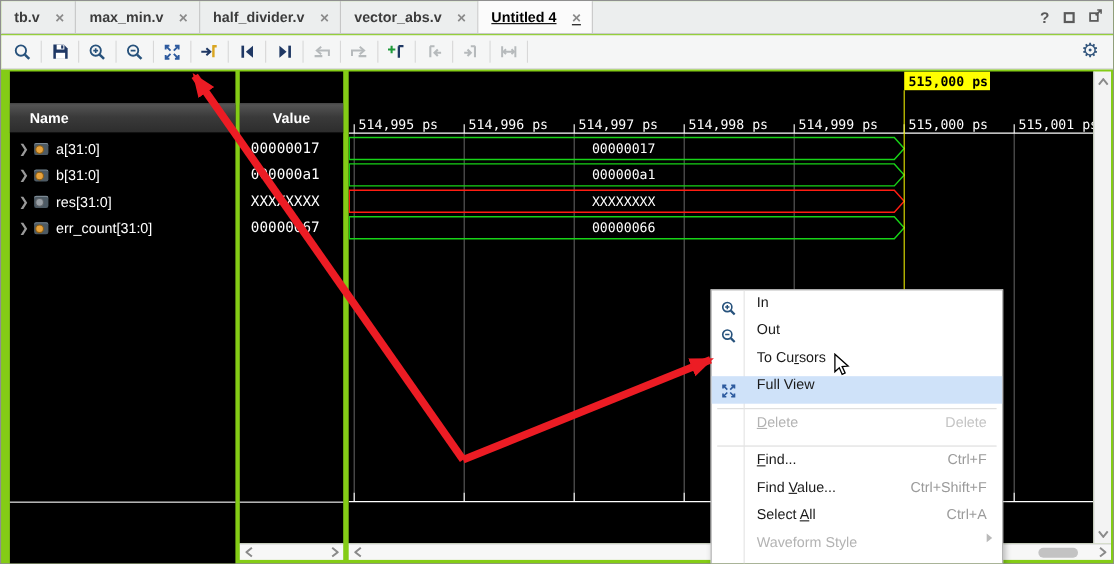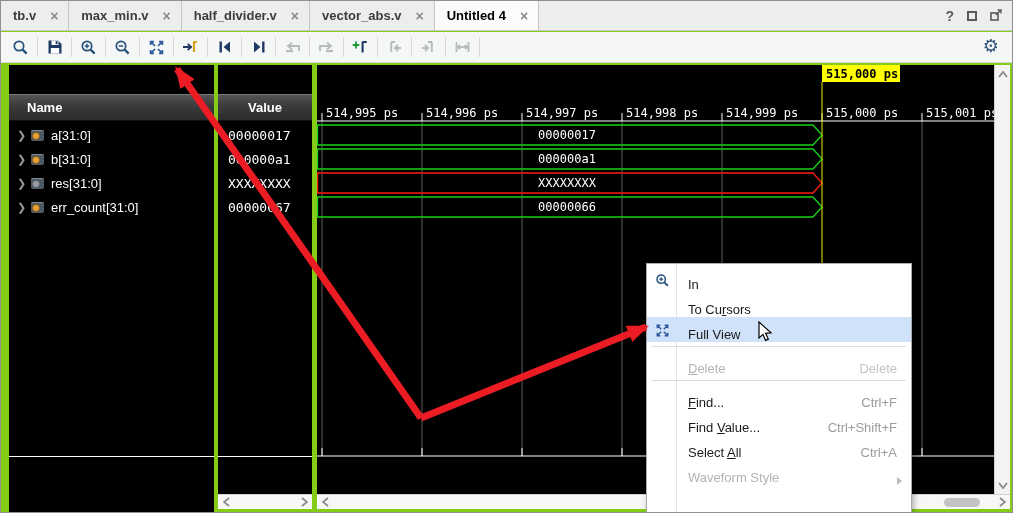--- a/index.html
+++ b/index.html
@@ -2,21 +2,21 @@
 <html><head>
 <meta charset="utf-8">
 <style>
   * { margin:0; padding:0; box-sizing:border-box; }
   body { width:1013px; height:513px; overflow:hidden; font-family:"Liberation Sans", sans-serif; background:#fff; }
   .window { position:relative; width:1013px; height:513px; background:#84cc16; border:1px solid #8f8f8f; overflow:hidden; }
 
   
   .tabbar { position:absolute; left:0; top:0; width:100%; height:30px; background:#eceeee; border-bottom:1px solid #c9c9c9; display:flex; align-items:stretch; }
   .tab { display:flex; align-items:center; padding:0 10px 0 12px; border-right:1px solid #c6c6c6; font-size:13px; font-weight:600; color:#3c3c3c; cursor:default; }
-  .tab.active { background:#fbfbfb; font-weight:700; color:#000; }
+  .tab.active { background:#fbfbfb; font-weight:700; color:#000;text-decoration:underline; }
   .tab-close { margin-left:14px; color:#8a8a8a; font-size:14px; line-height:1; }
   .win-controls { position:absolute; right:10px; top:0; height:30px; display:flex; align-items:center; gap:13px; color:#5a5a5a; }
   .wc-help { font-size:14px; font-weight:700; }
   .wc-max { width:10px; height:10px; border:2px solid #5a5a5a; }
 
   
   .toolbar { position:absolute; left:0; top:31px; width:100%; height:31px; background:#f5f6f6; border-bottom:1px solid #d6d6d6; display:flex; align-items:center; padding-left:7px; }
   .tbtn { width:25px; height:24px; display:flex; align-items:center; justify-content:center; }
   .tsep { width:1px; height:20px; background:#d8d8d8; margin:0 4px; }
   .gear { position:absolute; right:13px; top:3px; font-size:18px; color:#33567d; }
@@ -39,21 +39,21 @@
 
   
   .hscroll { position:absolute; height:15px; background:#f7f7f7; border-top:1px solid #d2d2d2; }
   .vscroll { position:absolute; background:#f3f3f3; border-left:1px solid #d2d2d2; }
   .sb-arrow { position:absolute; width:12px; height:12px; display:flex; align-items:center; justify-content:center; }
   .sb-thumb { position:absolute; background:#c3c3c3; border-radius:5px; }
 
   
   .ctxmenu { position:absolute; left:645px; top:262px; width:266px; background:#fff; border:1px solid #ababab; box-shadow:2px 3px 6px rgba(0,0,0,.3); padding:3px 0; z-index:50; }
   .ctxmenu::before { content:""; position:absolute; left:29px; top:0; bottom:0; width:1px; background:#e3e3e3; }
-  .mi { position:relative; height:25px; display:flex; align-items:flex-end; padding-left:41px; font-size:13px; color:#1a1a1a; }
+  .mi { position:relative; height:25px; display:flex; align-items:flex-start; padding-left:41px; font-size:13px; color:#1a1a1a; }
   .mi .mi-icon { position:absolute; left:6px; top:4px; width:18px; height:18px; display:flex; align-items:center; justify-content:center; }
   .mi.hl { background:#cfe2f9; }
   .mi.disabled { color:#b3b3b3; }
   .mi-shortcut { position:absolute; right:14px; color:#9b9b9b; font-size:13px; }
   .mi.disabled .mi-shortcut { color:#c4c4c4; }
   .mi-sub { position:absolute; right:9px; width:0; height:0; border-left:5px solid #b9b9b9; border-top:4px solid transparent; border-bottom:4px solid transparent; }
   .msep { height:1px; background:#dcdcdc; margin:4px 5px; }
   .mi u { text-decoration:underline; }
 
   .overlay { position:absolute; left:0; top:0; z-index:100; pointer-events:none; }
@@ -354,20 +354,30 @@
           <svg width="15" height="15" viewBox="0 0 17 17">
             <circle cx="7" cy="7" r="4.7" fill="none" stroke="#27527c" stroke-width="1.7"></circle>
             <line x1="10.6" y1="10.6" x2="14.6" y2="14.6" stroke="#27527c" stroke-width="2.3"></line>
             <line x1="4.8" y1="7" x2="9.2" y2="7" stroke="#27527c" stroke-width="1.5"></line>
             <line x1="7" y1="4.8" x2="7" y2="9.2" stroke="#27527c" stroke-width="1.5"></line>
           </svg>
         </span>
         <span>In</span>
       </div>
       <div class="mi">
+        <span class="mi-icon">
+          <svg width="15" height="15" viewBox="0 0 17 17">
+            <circle cx="7" cy="7" r="4.7" fill="none" stroke="#27527c" stroke-width="1.7"></circle>
+            <line x1="10.6" y1="10.6" x2="14.6" y2="14.6" stroke="#27527c" stroke-width="2.3"></line>
+            <line x1="4.8" y1="7" x2="9.2" y2="7" stroke="#27527c" stroke-width="1.5"></line>
+          </svg>
+        </span>
+        <span>Out</span>
+      </div>
+      <div class="mi">
         <span>To Cu<u>r</u>sors</span>
       </div>
       <div class="mi hl">
         <span class="mi-icon">
           <svg width="15" height="15" viewBox="0 0 17 17" fill="none" stroke="#2d5a9e" stroke-width="1.7">
             <path d="M7 7 L2.6 2.6 M2.6 6 V2.6 H6"></path>
             <path d="M10 7 L14.4 2.6 M11 2.6 H14.4 V6"></path>
             <path d="M7 10 L2.6 14.4 M2.6 11 V14.4 H6"></path>
             <path d="M10 10 L14.4 14.4 M14.4 11 V14.4 H11"></path>
           </svg>

